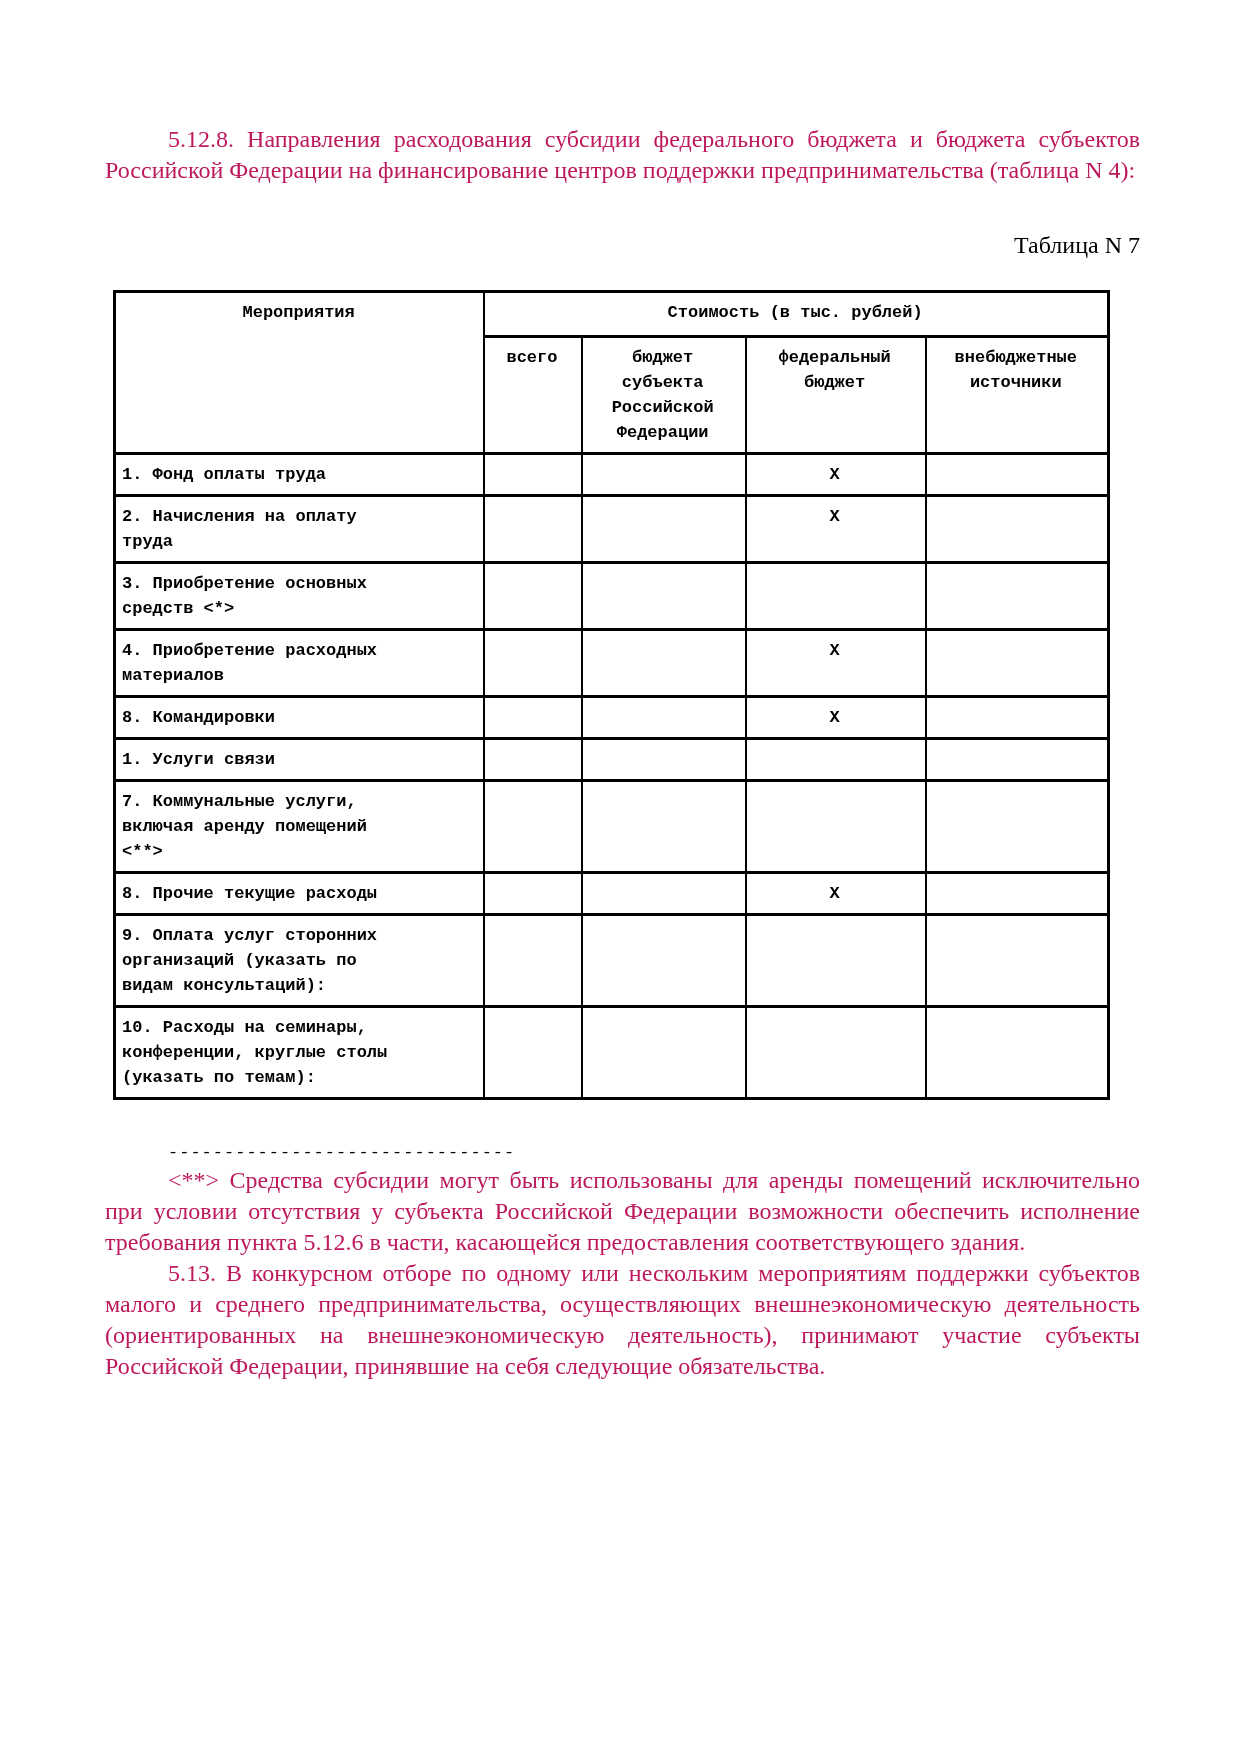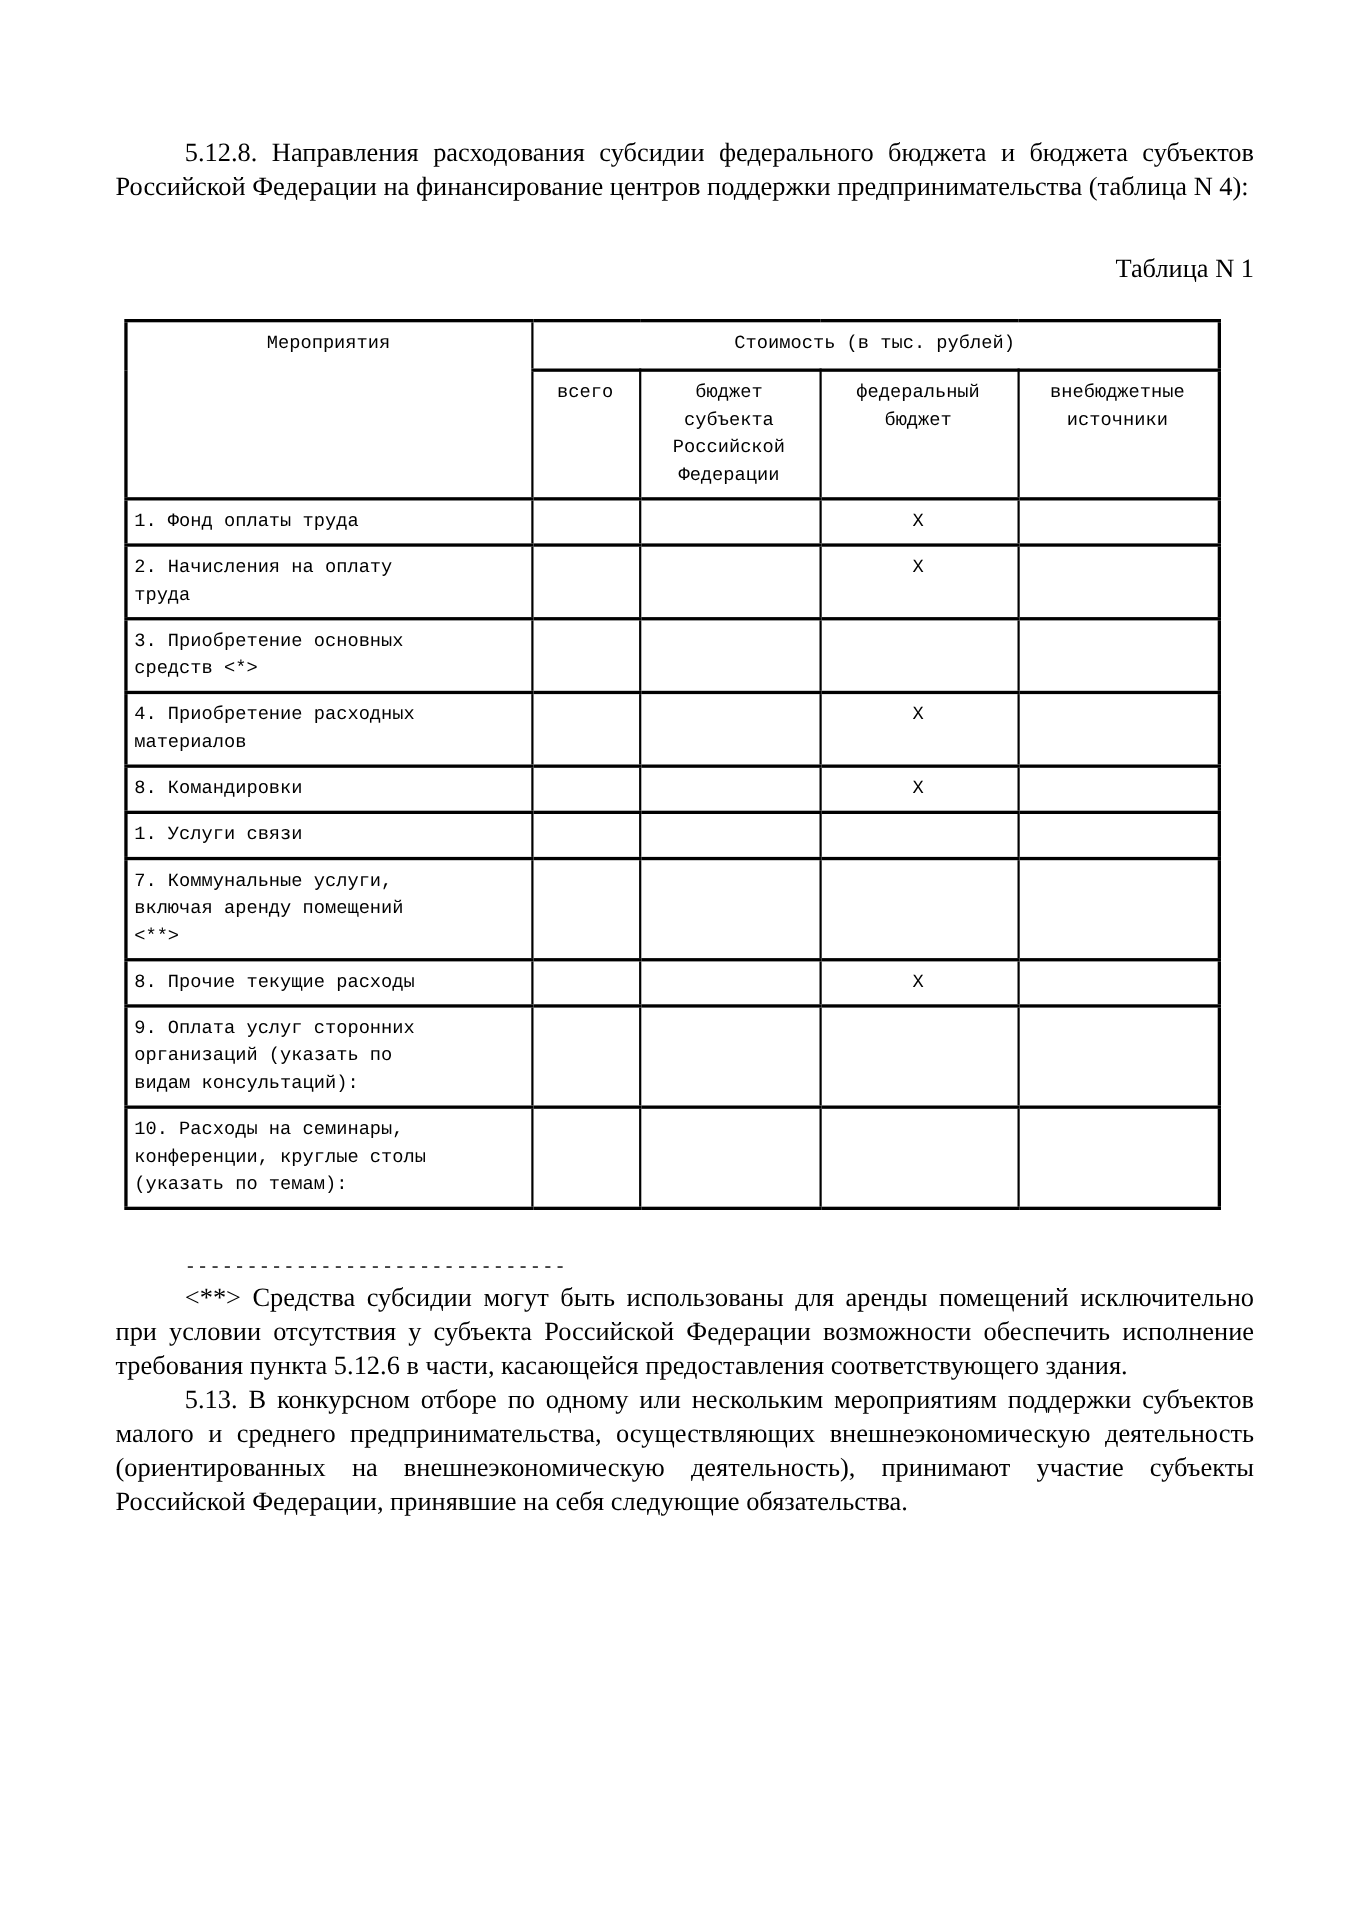--- a/index.html
+++ b/index.html
@@ -15,21 +15,21 @@
     background: #ffffff;
     color: #000000;
     padding: 124px 100px 40px 105px;
     font-family: "Liberation Serif", serif;
   }
   p.body {
     margin: 0;
     font-size: 24px;
     line-height: 31px;
     text-align: justify;
-    color: #000000;
+    color: #be185d;
     font-family: Liberation Serif, serif;
   }
   p.indent { text-indent: 63px; }
   p.caption {
     margin: 44px 0 0 0;
     font-size: 24px;
     line-height: 31px;
     text-align: right;
   }
   table.t4 {
@@ -41,21 +41,21 @@
     font-family: "Liberation Mono", monospace;
     font-size: 17px;
     line-height: 25px;
     color: #000000;
   }
   table.t4 th, table.t4 td {
     border: 2px solid #000000;
     border-top-width: 3px;
     border-bottom-width: 3px;
     vertical-align: top;
-    font-weight: normal;
+    font-weight: bold;
     padding: 7px 8px 7px 6px;
     overflow: hidden;
   }
   table.t4 th { text-align: center; white-space: pre-line; }
   th.th-activities { padding-top: 10px; }
   th.th-cost { height: 28px; padding-top: 10px; }
   th.sub-total { text-align: left; padding-left: 5px; }
   td.cell-label { text-align: left; white-space: pre-line; }
   td.cell-val { text-align: center; }
   .dashes {
@@ -70,21 +70,21 @@
   .mt24 { margin-top: 24px; }
   .last-justify { text-align-last: justify; }
 </style>
 </head>
 <body>
 
 <div class="page">
 
   <p class="body indent">5.12.8. Направления расходования субсидии федерального бюджета и бюджета субъектов Российской Федерации на финансирование центров поддержки предпринимательства (таблица N 4):</p>
 
-  <p class="caption">Таблица N 1</p>
+  <p class="caption">Таблица N 7</p>
 
   <table class="t4">
     <colgroup>
       <col style="width:37.2%">
       <col style="width:9.8%">
       <col style="width:16.5%">
       <col style="width:18.1%">
       <col style="width:18.4%">
     </colgroup>
     <thead>

